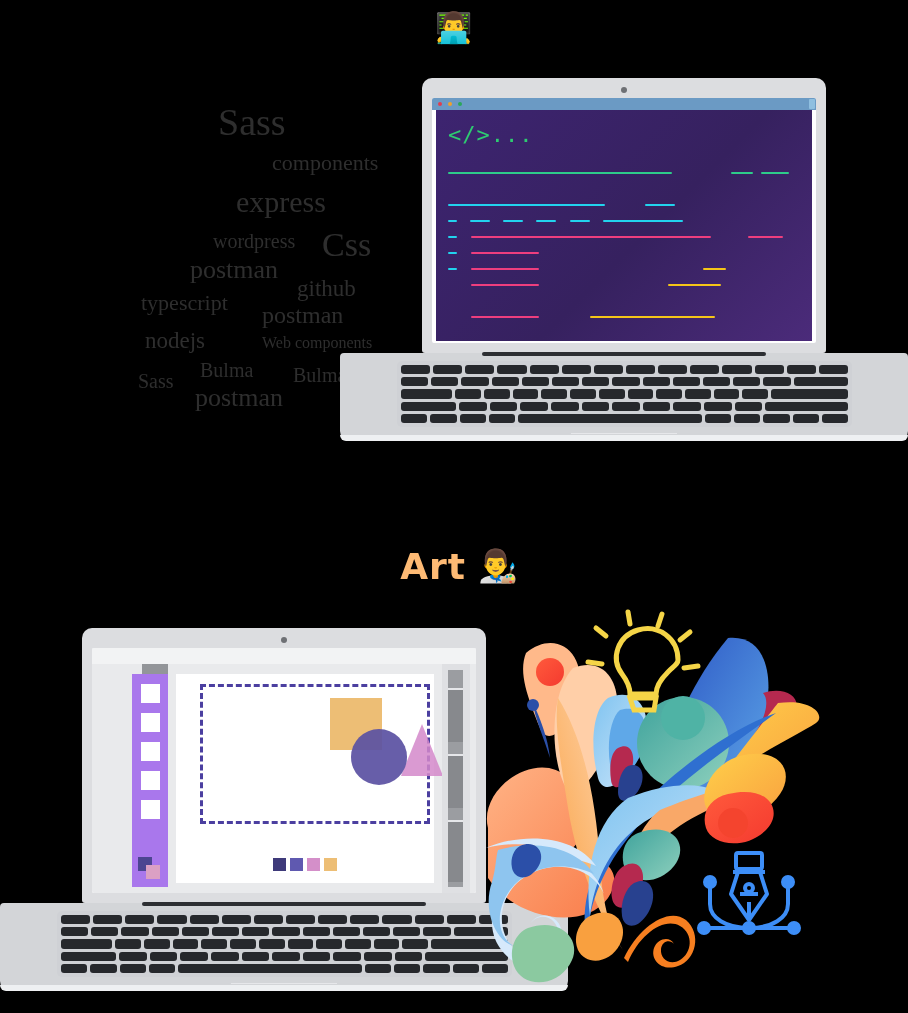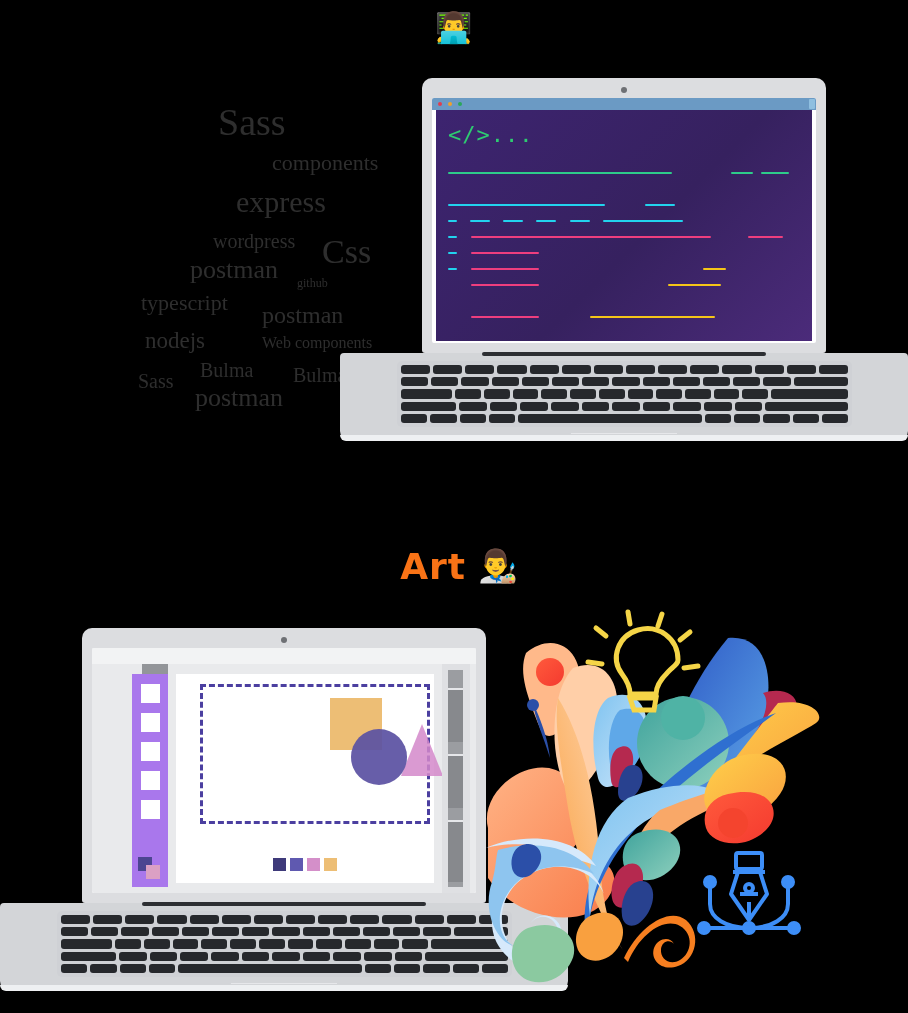--- a/index.html
+++ b/index.html
@@ -99,21 +99,21 @@
   }
 
   
   .art-header {
     position: absolute; top: 540px; left: 0; width: 908px; height: 52px;
     display: flex; align-items: center; justify-content: center; gap: 12px;
     padding-left: 10px;
   }
   .art-title {
     font-family: "DejaVu Sans", sans-serif;
-    font-size: 36px; font-weight: bold; color: #f97316; letter-spacing: 1px;
+    font-size: 36px; font-weight: bold; color: #fdba74; letter-spacing: 1px;
   }
   .art-emoji { font-size: 32px; line-height: 1; }
 
   
   #design-laptop { left: 0px; top: 628px; width: 580px; height: 385px; }
   #design-laptop .lid { left: 82px; top: 0; width: 404px; height: 275px; }
   #design-laptop .cam { left: 50%; margin-left: -3px; top: 9px; }
   #design-laptop .lid-inner { left: 10px; top: 20px; width: 384px; height: 245px;
       border-radius: 2px; background: #fff; }
 
@@ -198,23 +198,23 @@
 
 <div class="logic-header">
   <span class="logic-emoji">👨‍💻</span>
 </div>
 
 <div class="wordcloud" id="wordcloud">
     <span style="left: 88px; top: 0px; font-size: 38px;">Sass</span>
     <span style="left: 142px; top: 50px; font-size: 22px;">components</span>
     <span style="left: 106px; top: 85px; font-size: 30px;">express</span>
     <span style="left: 83px; top: 130px; font-size: 20px;">wordpress</span>
-    <span style="left: 192px; top: 133px; font-size: 34px;">Css</span>
+    <span style="left: 192px; top: 126px; font-size: 34px;">Css</span>
     <span style="left: 60px; top: 155px; font-size: 26px;">postman</span>
-    <span style="left: 167px; top: 176px; font-size: 12px;">github</span>
+    <span style="left: 167px; top: 176px; font-size: 23px;">github</span>
     <span style="left: 11px; top: 190px; font-size: 22px;">typescript</span>
     <span style="left: 132px; top: 202px; font-size: 24px;">postman</span>
     <span style="left: 15px; top: 228px; font-size: 23px;">nodejs</span>
     <span style="left: 132px; top: 234px; font-size: 16px;">Web components</span>
     <span style="left: 70px; top: 259px; font-size: 20px;">Bulma</span>
     <span style="left: 163px; top: 264px; font-size: 20px;">Bulma</span>
     <span style="left: 8px; top: 270px; font-size: 20px;">Sass</span>
     <span style="left: 65px; top: 283px; font-size: 26px;">postman</span>
   </div>
 

